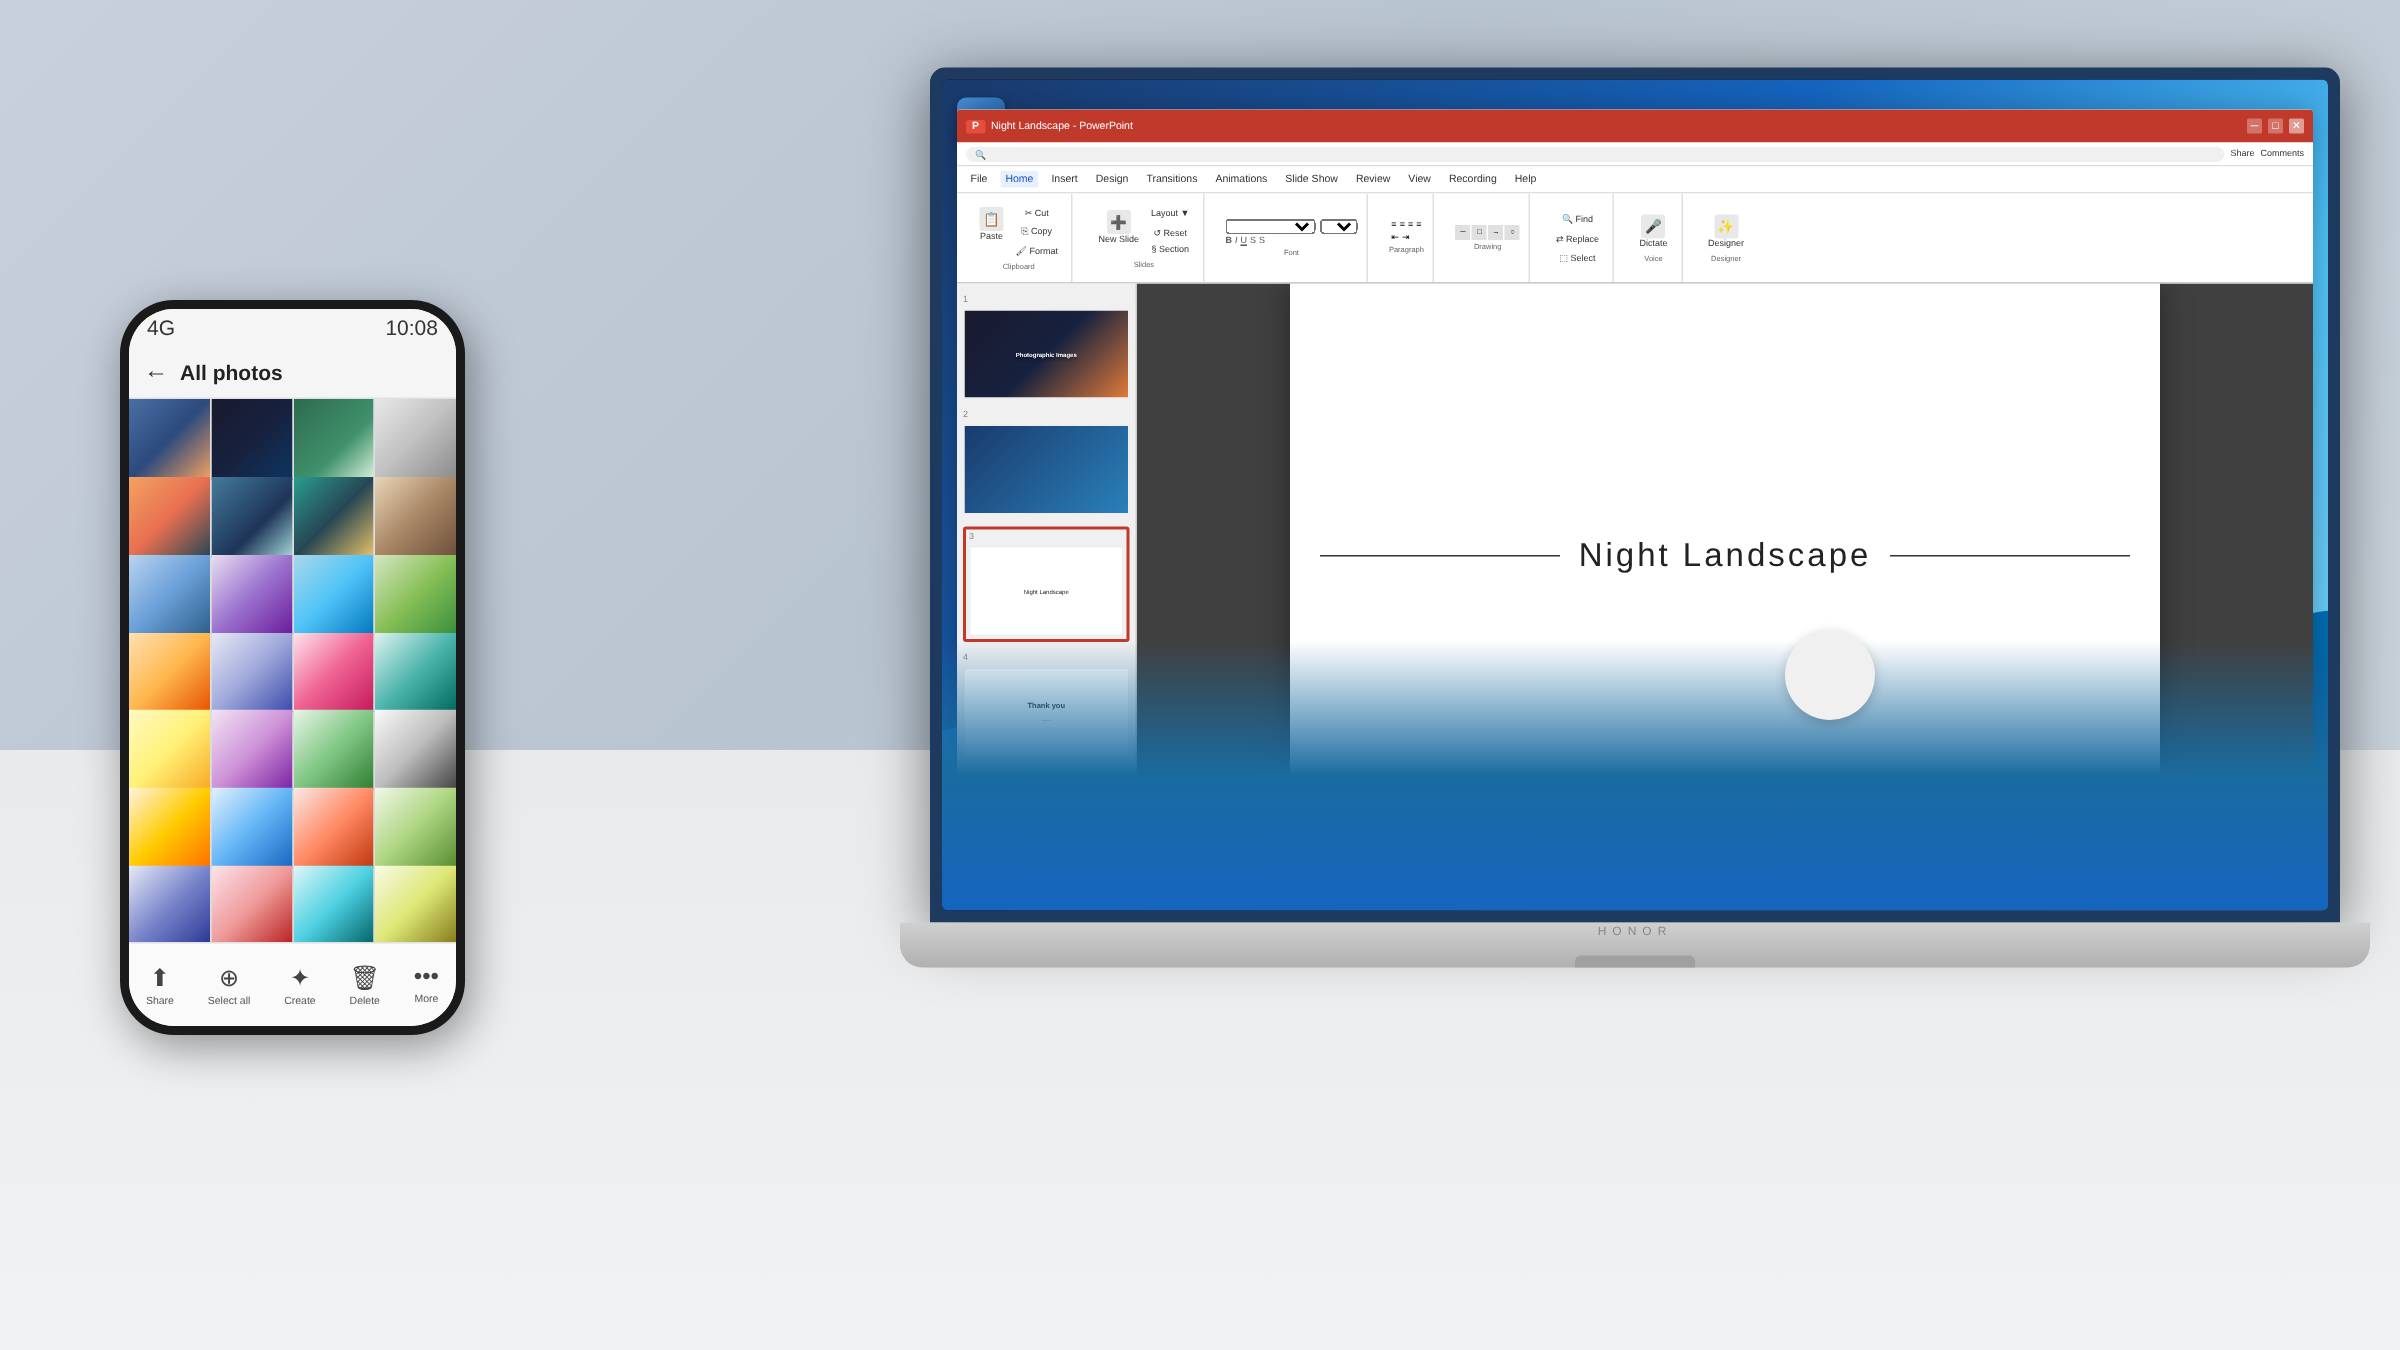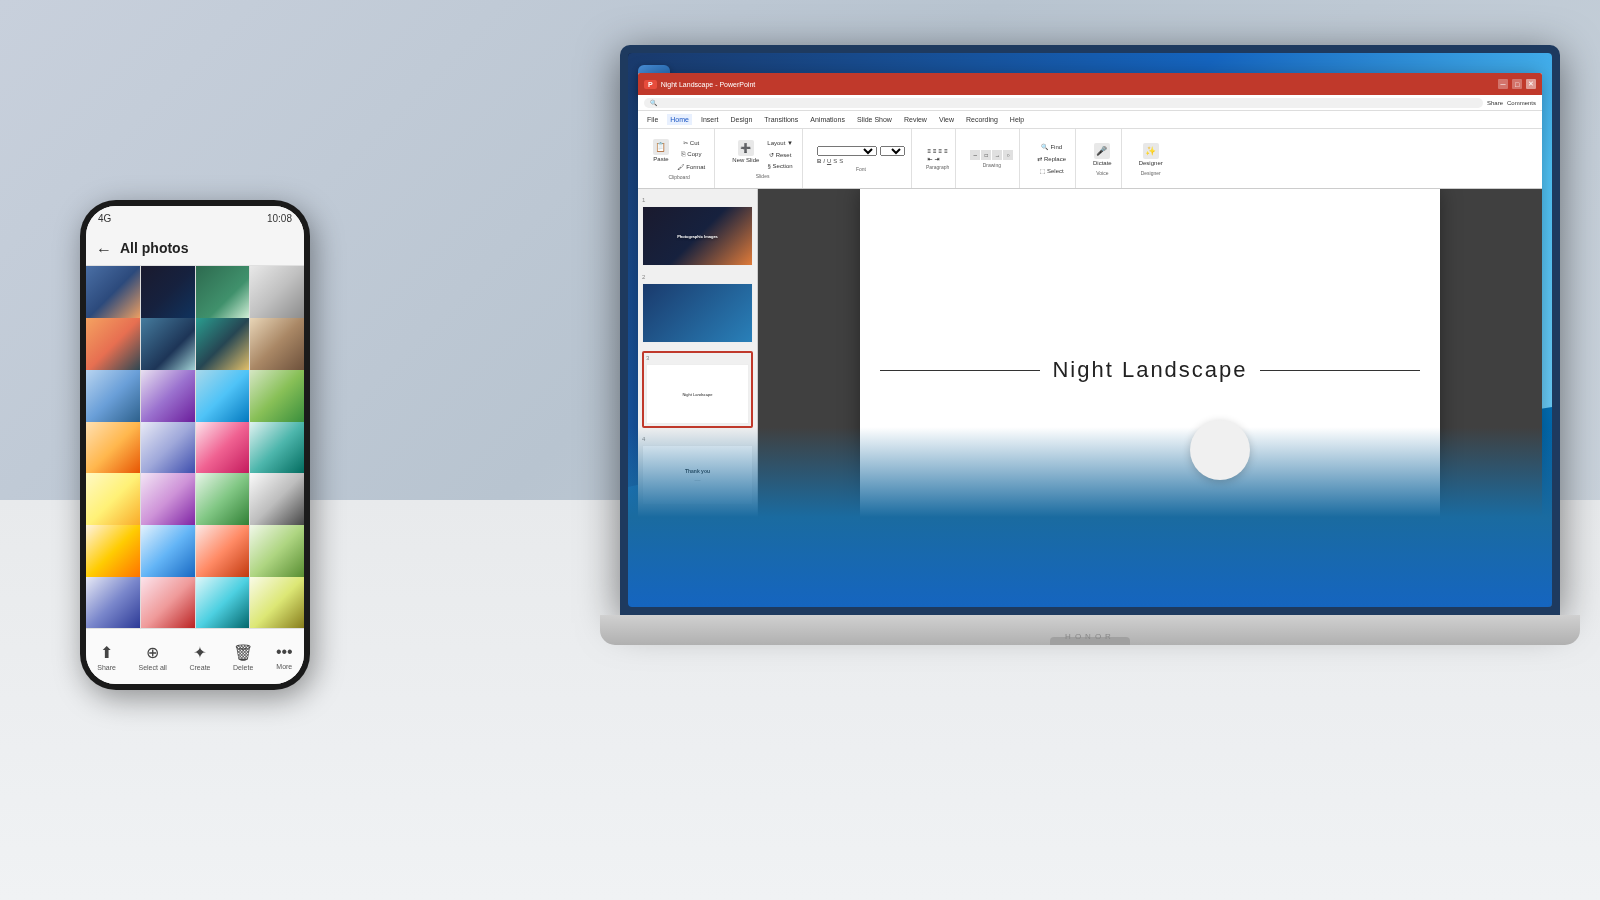--- a/index.html
+++ b/index.html
@@ -52,21 +52,21 @@
       display: flex;
       flex-direction: column;
     }
     .phone-status-bar {
       height: 24px;
       background: #f5f5f5;
       display: flex;
       align-items: center;
       justify-content: space-between;
       padding: 0 12px;
-      font-size: 10px;
+      font-size: 14px;
       color: #333;
       flex-shrink: 0;
     }
     .phone-nav-bar {
       height: 36px;
       background: #f5f5f5;
       display: flex;
       align-items: center;
       padding: 0 10px;
       gap: 8px;
@@ -499,21 +499,21 @@
       transform: translateX(-50%);
       width: 80px;
       height: 8px;
       background: #a0a0a0;
       border-radius: 4px 4px 0 0;
     }
 
     
     .honor-brand {
       position: absolute;
-      bottom: 4px;
+      bottom: 20px;
       left: 50%;
       transform: translateX(-50%);
       font-size: 8px;
       color: #888;
       letter-spacing: 4px;
       font-weight: 300;
     }
 
     
     .small-device {

